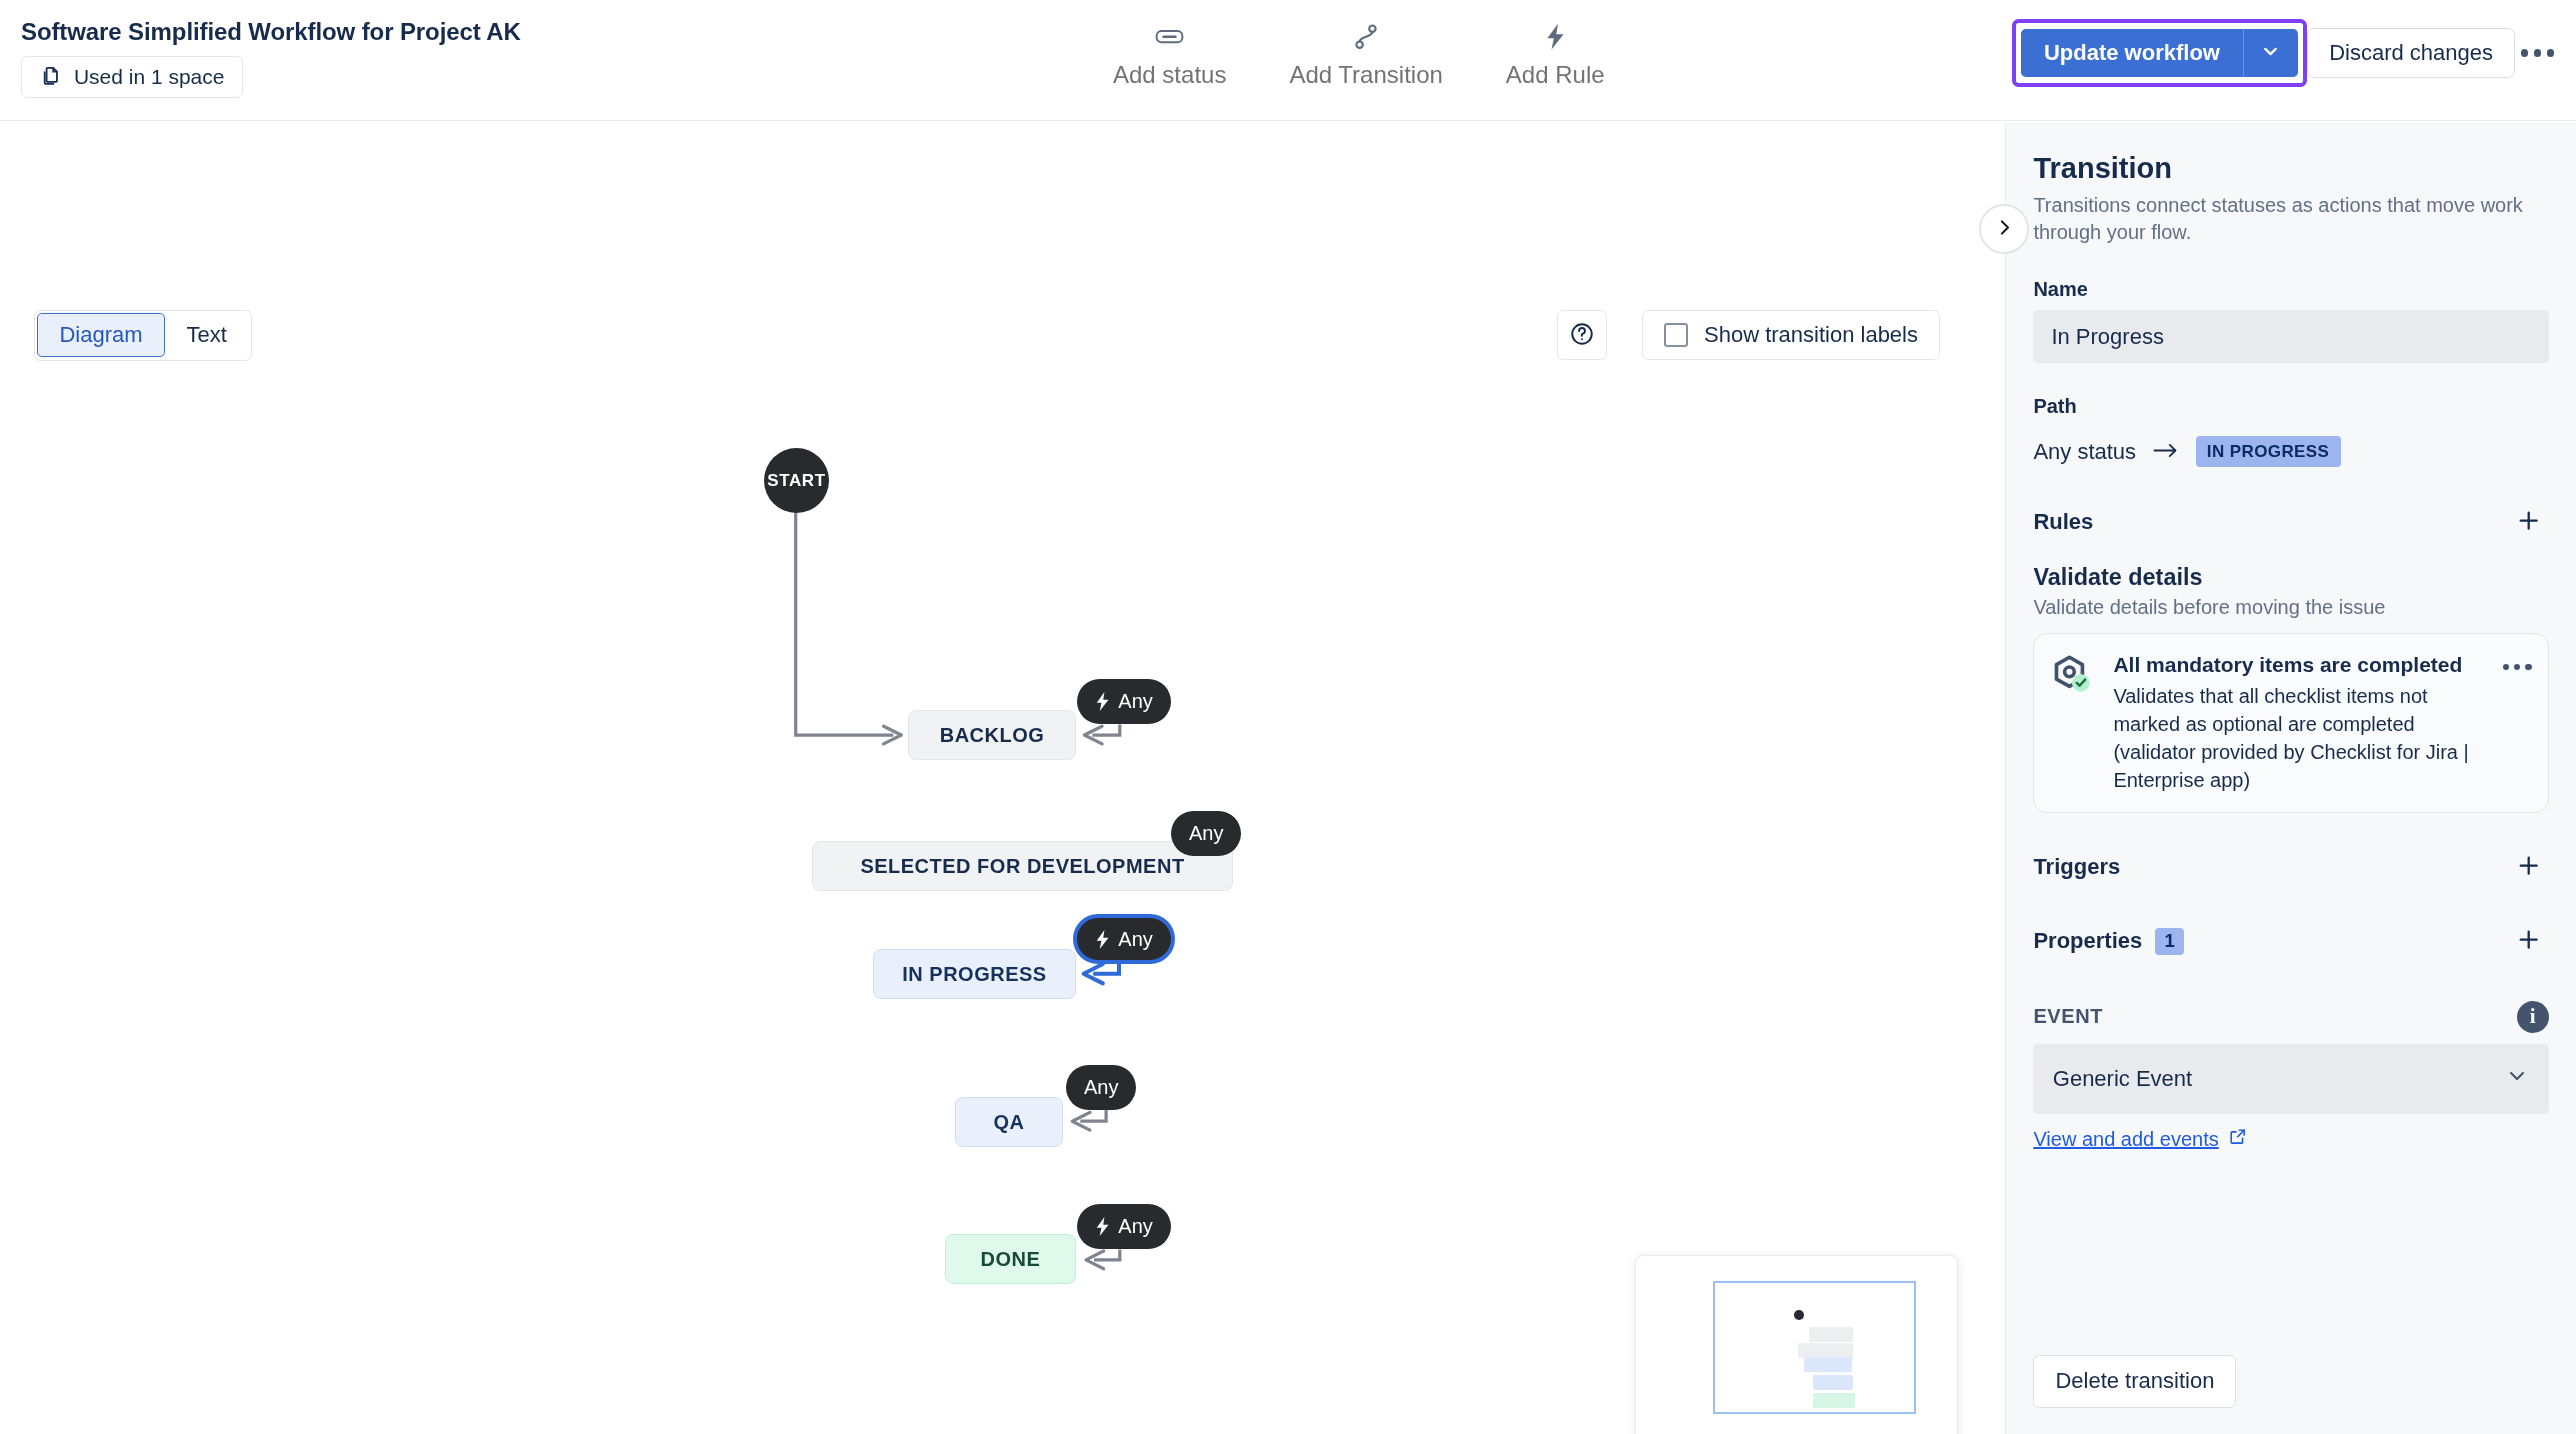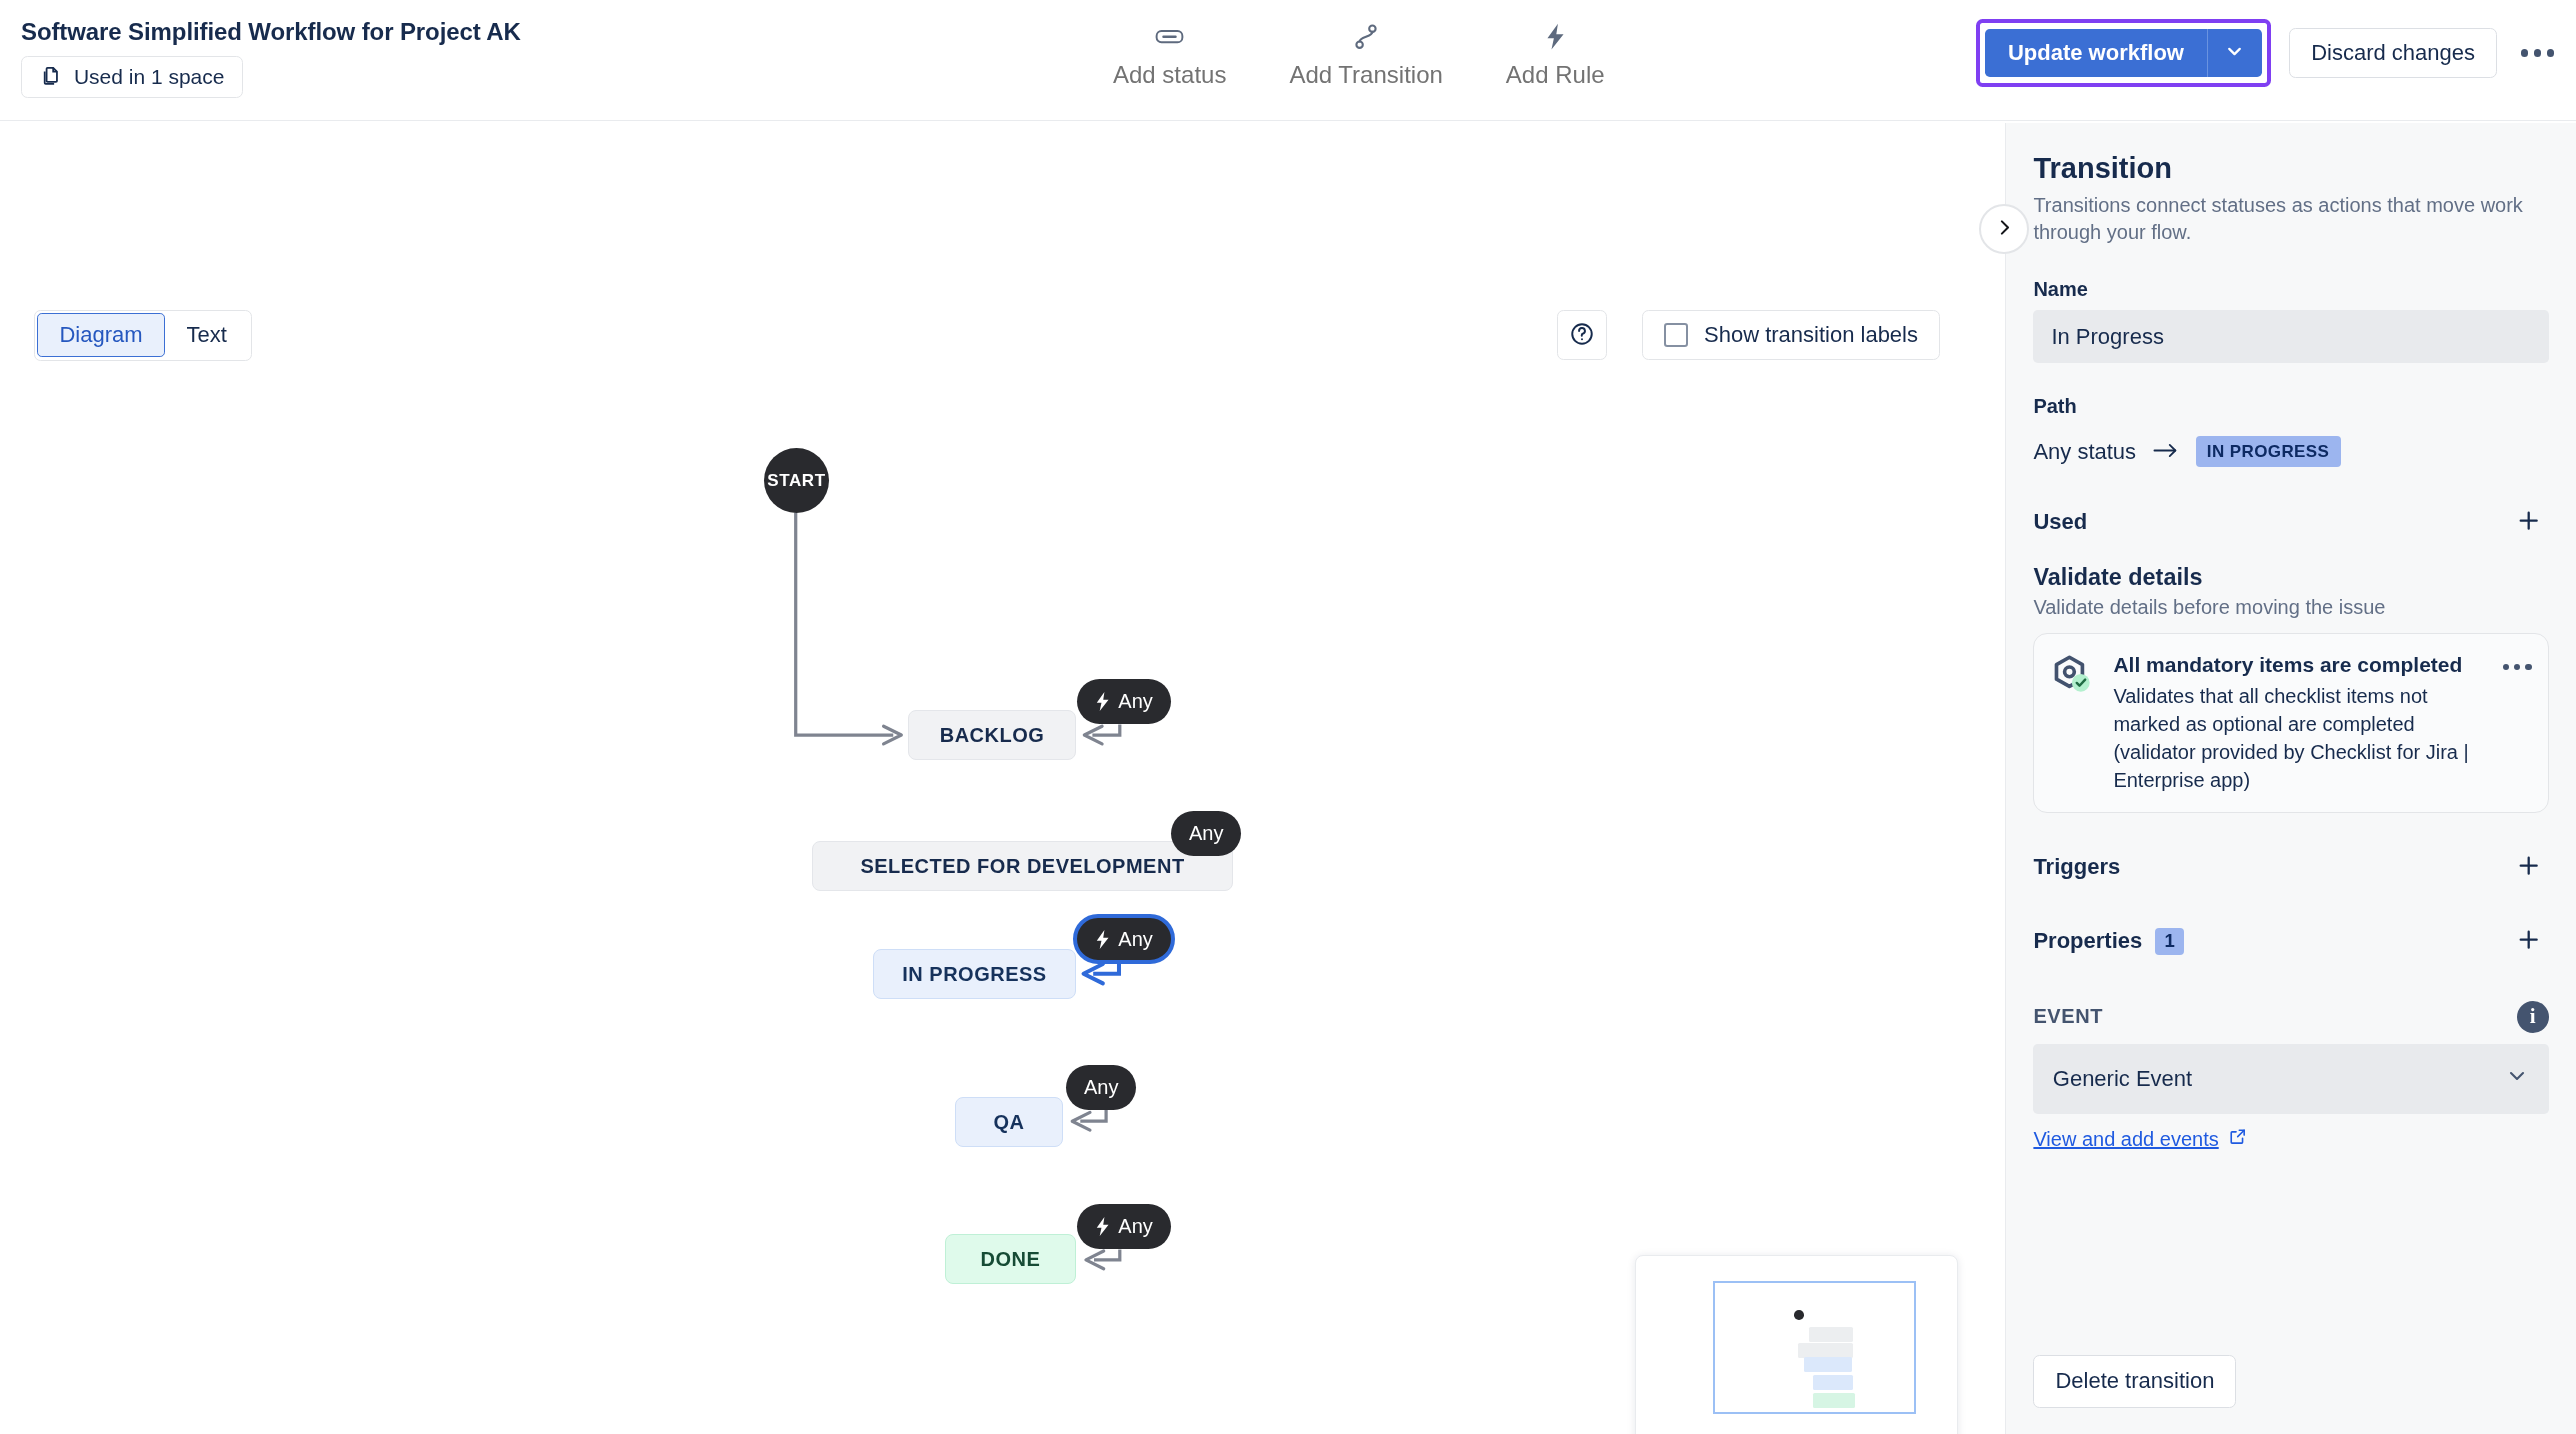--- a/index.html
+++ b/index.html
@@ -37,21 +37,21 @@
   }
   .tool-btn {
     display: flex; flex-direction: column; align-items: center; gap: 11.3px;
     cursor: pointer; background: none; border: none;
   }
   .tool-ic { height: 27.4px; display: flex; align-items: center; justify-content: center; }
   .tool-lb { font-size: 24px; color: #737373; }
 
   .hdr-right {
     position: absolute; right: 16px; top: 19.4px;
-    display: flex; align-items: center; gap: 18px;
+    display: flex; align-items: center; 
   }
   .upd-wrap {
     border: 4px solid #7f3ff2; border-radius: 6.5px; padding: 5.6px;
     display: flex; background: #fff;
   }
   .upd-group { display: flex; }
   .btn-primary {
     background: #3b6fd4; color: #fff; border: none;
     height: 48px; padding: 0 22.6px; font-size: 22px; font-weight: bold;
     border-radius: 4.8px 0 0 4.8px; cursor: pointer;
@@ -445,21 +445,21 @@
         <svg width="27.4" height="21" viewBox="0 0 34 24" fill="none" stroke="#172b4d" stroke-width="2.2" stroke-linecap="round" stroke-linejoin="round">
             <path d="M3 12h26"></path>
             <path d="M22 5l7 7-7 7"></path>
           </svg>
       </span>
       <span class="path-pill">IN PROGRESS</span>
     </div>
 
     <div class="sec-head">
       <div class="sec-head-left">
-        <span class="sec-title">Used</span>
+        <span class="sec-title">Rules</span>
       </div>
       <button class="plus-btn">
         <span>
           <svg width="27.4" height="27.4" viewBox="0 0 24 24" fill="none" stroke="#172b4d" stroke-width="2" stroke-linecap="round">
               <path d="M12 5v14M5 12h14"></path>
             </svg>
         </span>
       </button>
     </div>
 

